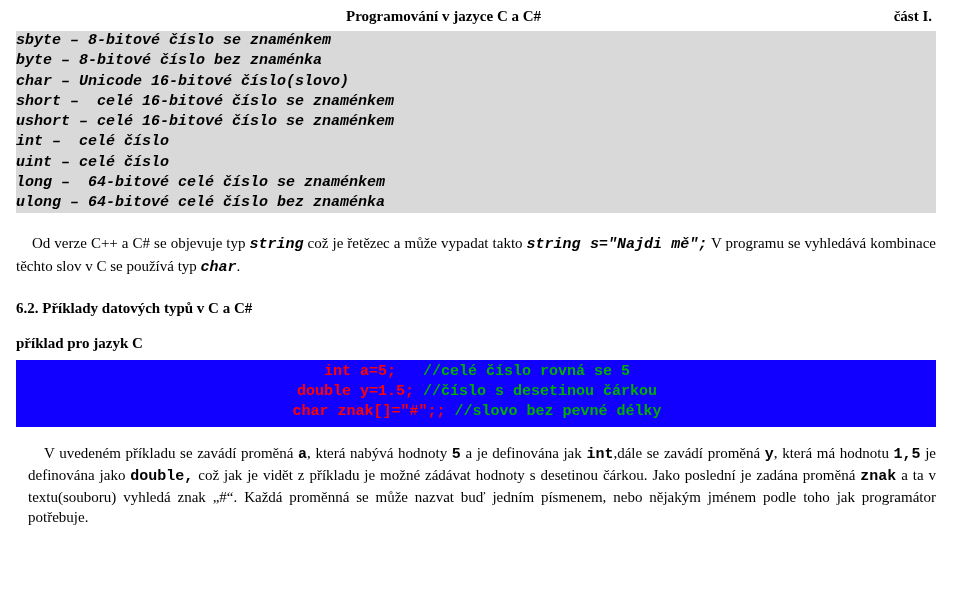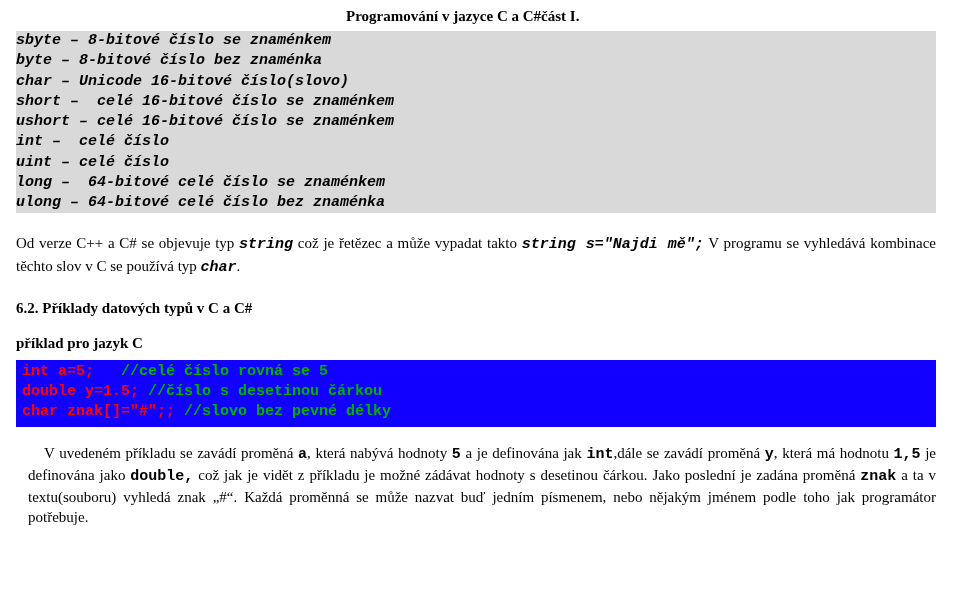--- a/index.html
+++ b/index.html
@@ -10,20 +10,21 @@
     font-family: "Times New Roman", Times, serif;
     font-size: 15px;
     color: #000000;
   }
   .page {
     width: 920px;
     padding: 8px 20px 20px 16px;
   }
   .header-row {
     display: flex;
+    justify-content: space-between;
     font-weight: bold;
     font-size: 15px;
     padding-left: 330px;
     padding-right: 4px;
     margin-bottom: 6px;
   }
   .section-title {
     font-weight: bold;
     margin: 4px 0 0 0;
   }
@@ -73,20 +74,21 @@
   .code-box-blue {
     background: #1100ff;
     font-family: "Courier New", Courier, monospace;
     font-weight: bold;
     color: #ff0000;
     font-size: 15px;
     line-height: 1.35;
     white-space: pre;
     padding: 2px 4px 4px 6px;
     margin-top: 2px;
+    text-align: center;
   }
   .green {
     color: #00b000;
   }
   .final-para {
     text-align: justify;
     line-height: 1.35;
     margin: 16px 0 0 12px;
     text-indent: 16px;
   }
@@ -97,21 +99,21 @@
 
   <div class="header-row">
     <span>Programování v jazyce C a C#</span>
     <span>část I.</span>
   </div>
 
 
   <div class="code-box-grey"><span class="line">sbyte – 8-bitové číslo se znaménkem</span><span class="line">byte – 8-bitové číslo bez znaménka</span><span class="line">char – Unicode 16-bitové číslo(slovo)</span><span class="line">short –  celé 16-bitové číslo se znaménkem</span><span class="line">ushort – celé 16-bitové číslo se znaménkem</span><span class="line">int –  celé číslo</span><span class="line">uint – celé číslo</span><span class="line">long –  64-bitové celé číslo se znaménkem</span><span class="line">ulong – 64-bitové celé číslo bez znaménka</span></div>
 
   <p class="para">
-    <span style="">Od verze C++ a C# se objevuje typ </span><span class="italic-mono">string</span><span> což je řetězec a může vypadat takto </span><span class="italic-mono">string s="Najdi mě";</span><span> V programu se vyhledává kombinace těchto slov v C se používá typ </span><span class="italic-mono">char</span><span>.</span>
+    <span style="margin-left:16px">Od verze C++ a C# se objevuje typ </span><span class="italic-mono">string</span><span> což je řetězec a může vypadat takto </span><span class="italic-mono">string s="Najdi mě";</span><span> V programu se vyhledává kombinace těchto slov v C se používá typ </span><span class="italic-mono">char</span><span>.</span>
   </p>
 
   <div class="subsection">
     <p class="sub-head">6.2. Příklady datových typů v C a C#</p>
   </div>
 
   <p class="example-title">příklad pro jazyk C</p>
 
   <div class="code-box-blue"><span>int a=5;   </span><span class="green">//celé číslo rovná se 5</span>
 <span>double y=1.5; </span><span class="green">//číslo s desetinou čárkou</span>

